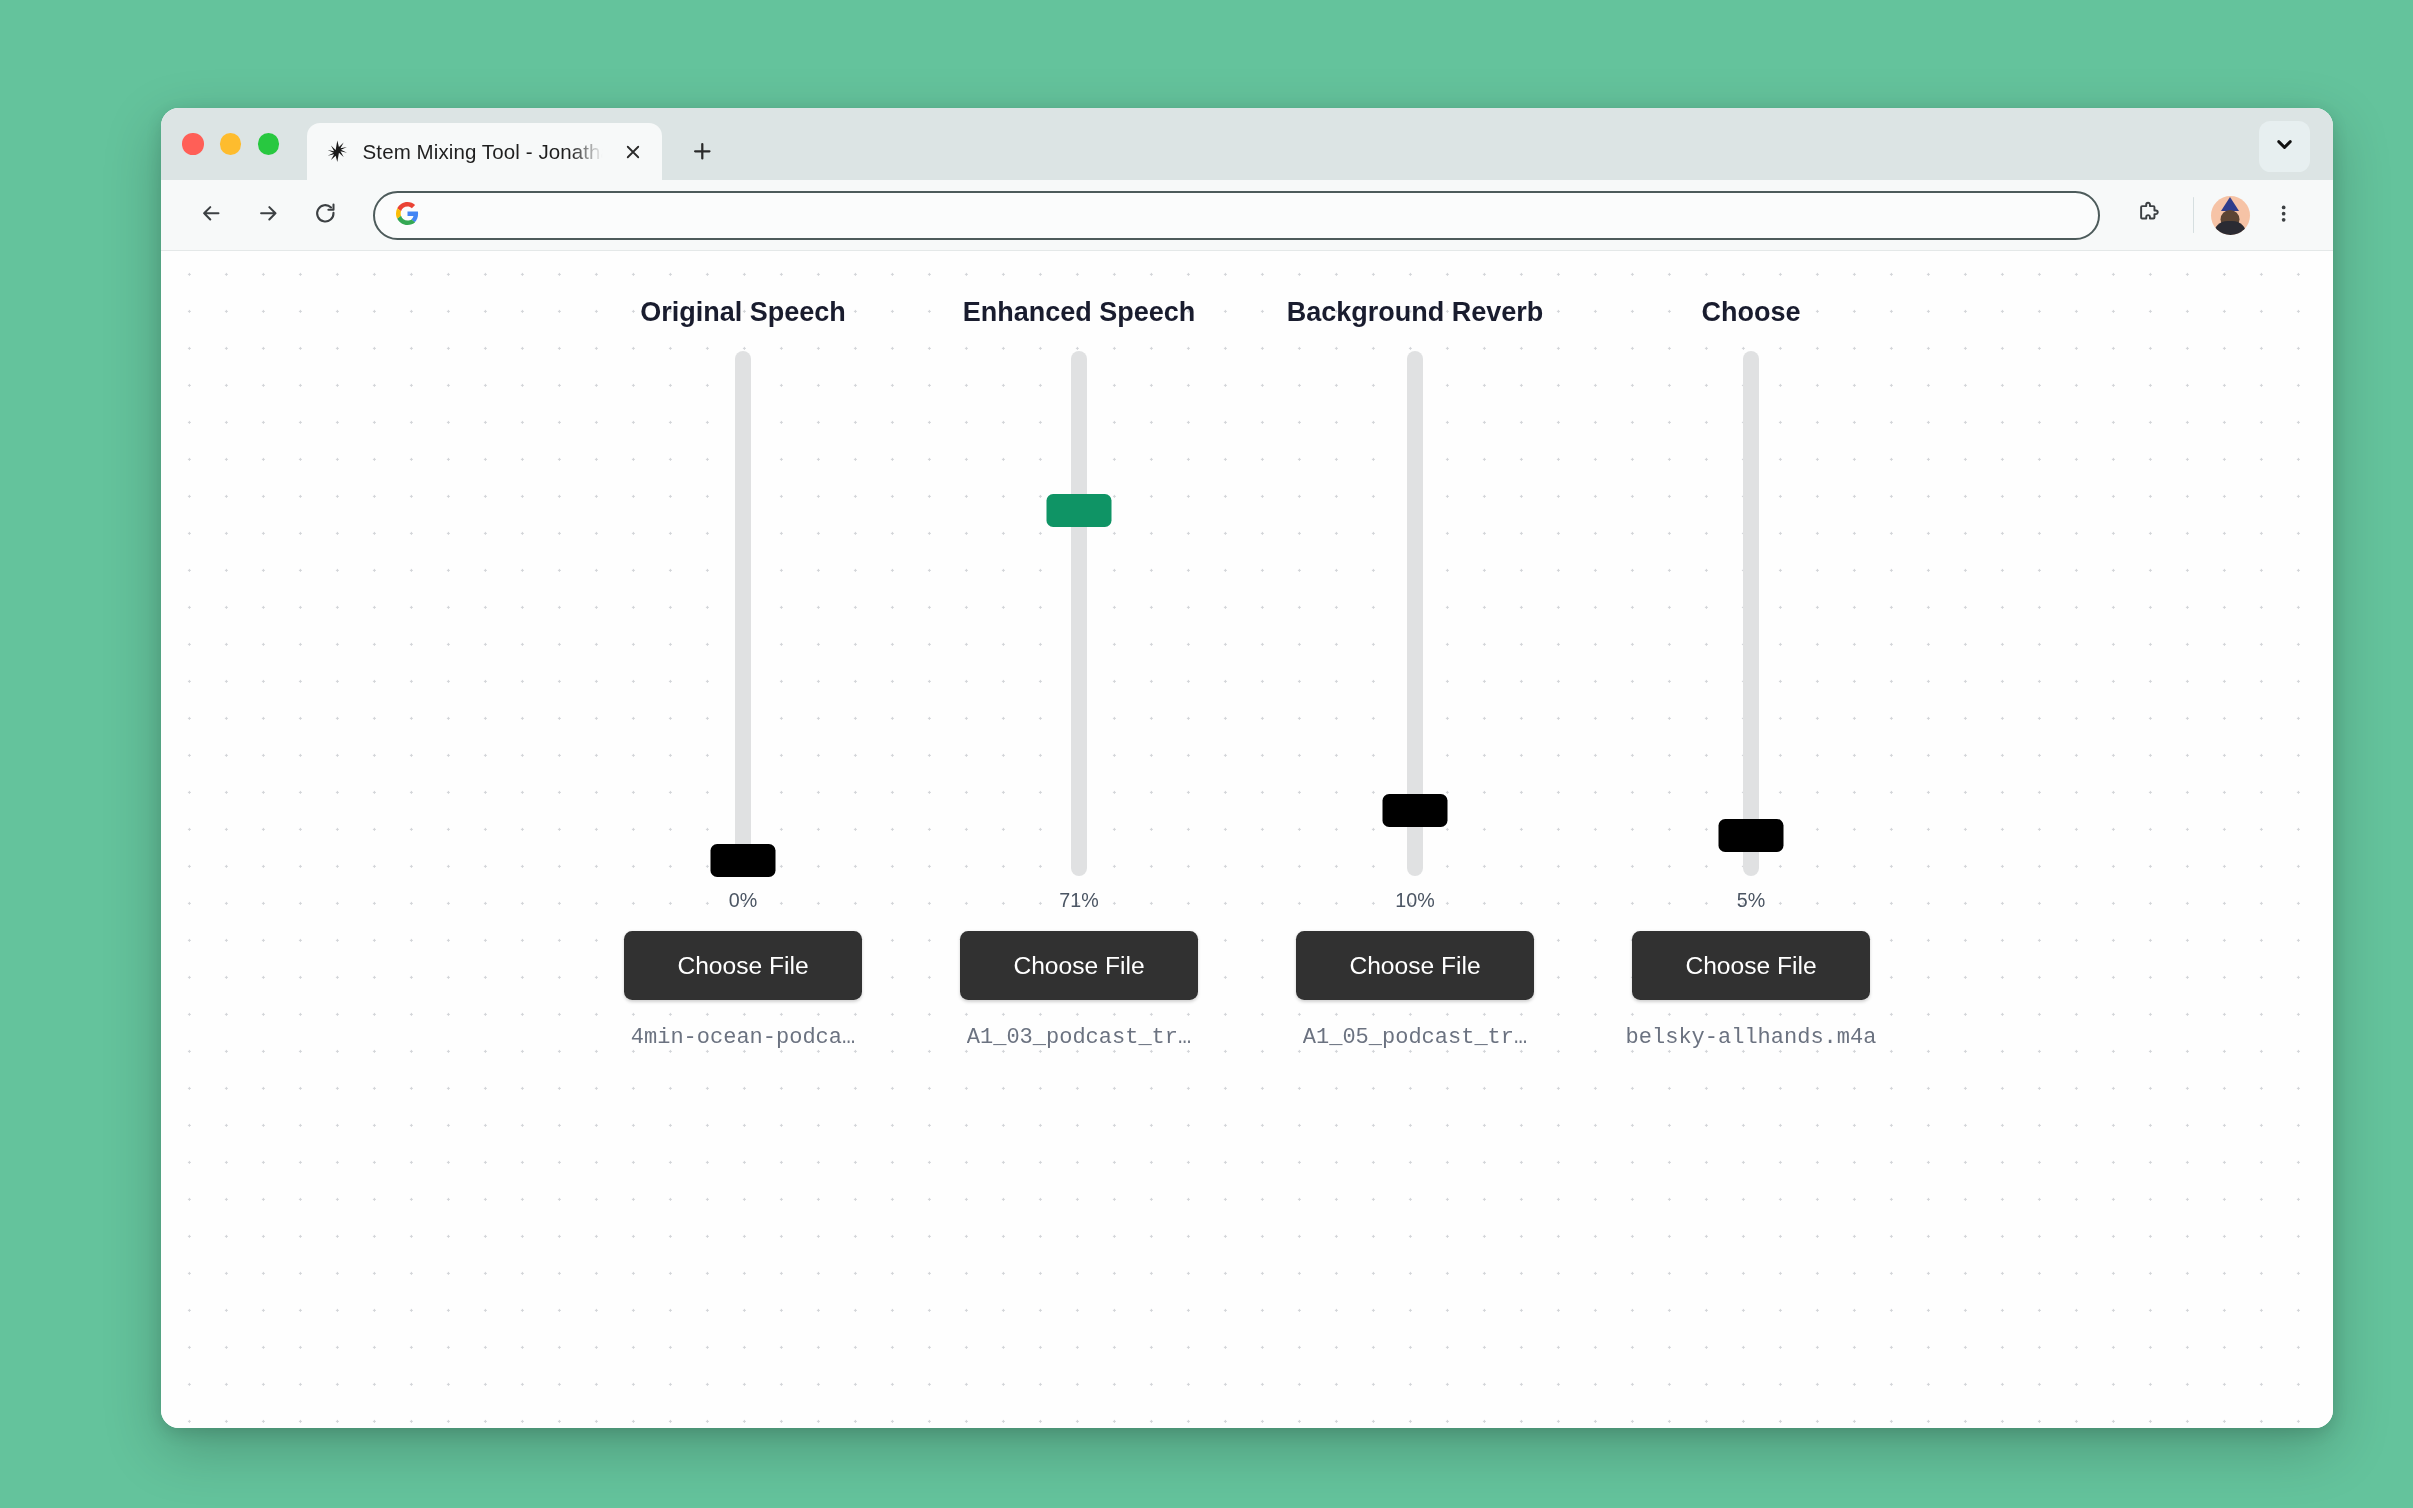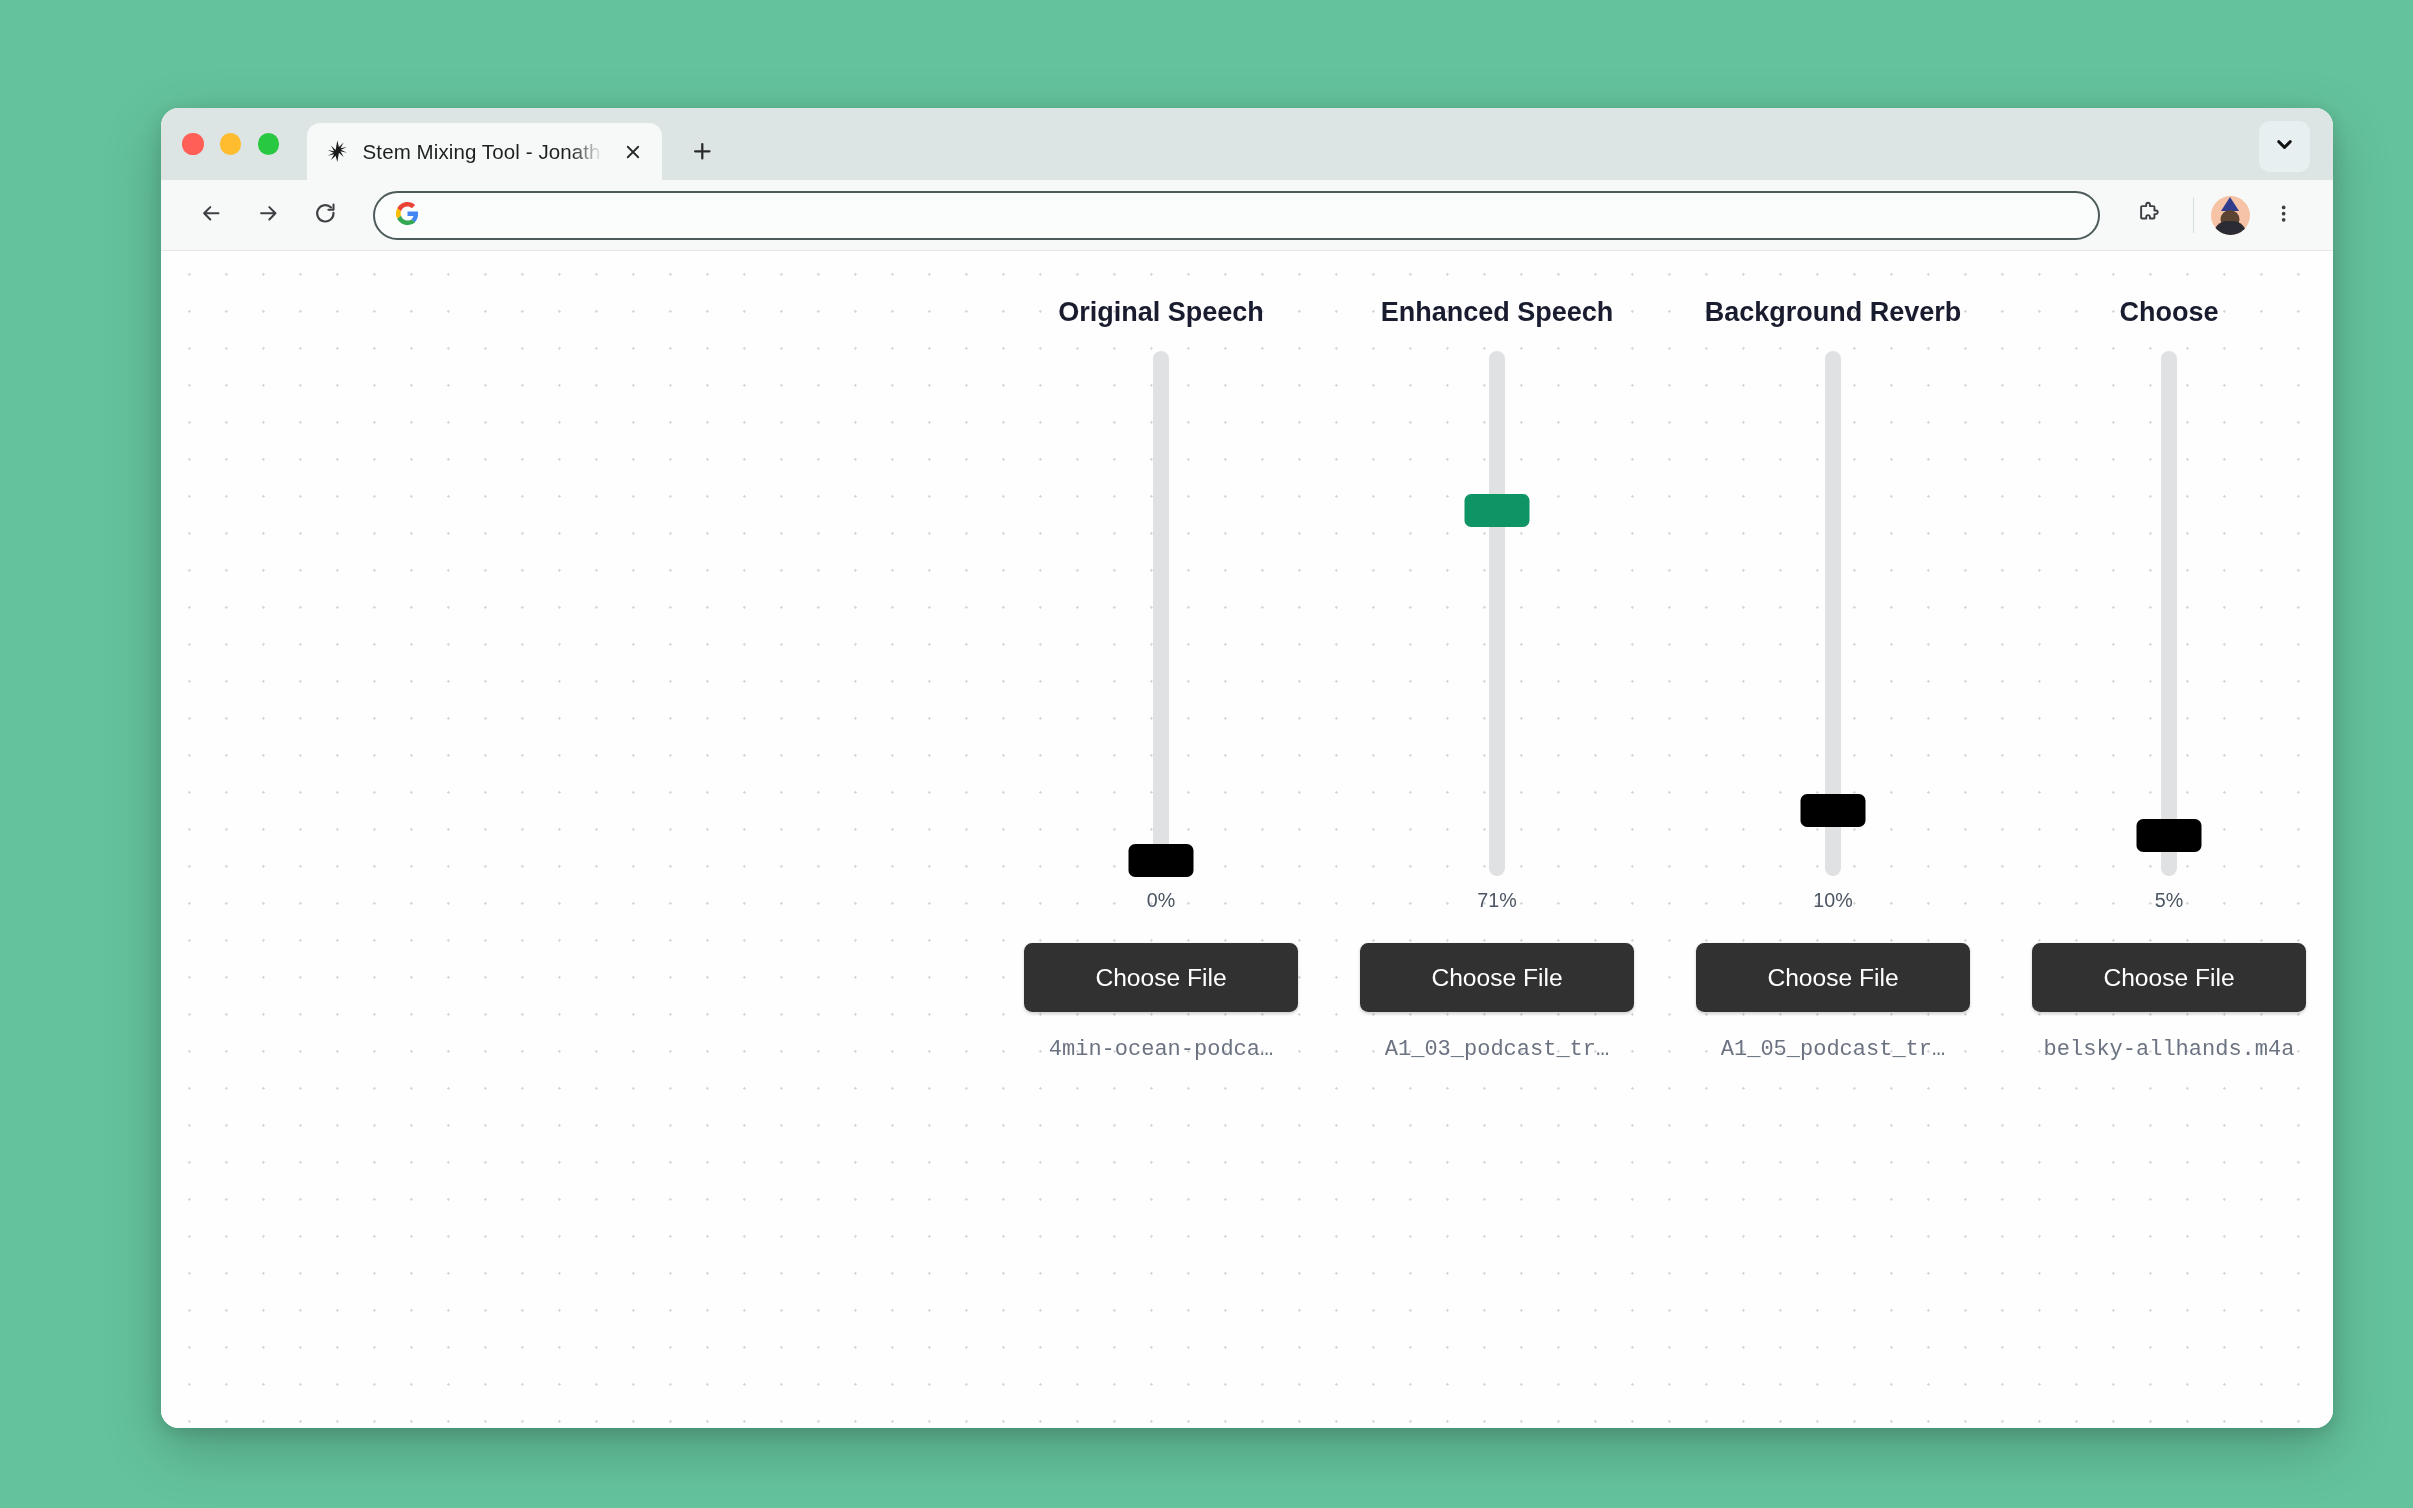--- a/index.html
+++ b/index.html
@@ -208,21 +208,21 @@
     background-size: 37px 37px;
     background-position: 9.9px 4.9px;
     overflow: hidden;
   }
 
   .mixer {
     position: absolute;
     left: 0; right: 0;
     top: 0;
     display: flex;
-    justify-content: flex-end;
+    justify-content: center;
     gap: 8px;
     padding-top: 46px;
   }
   .channel {
     width: 328px;
     display: flex;
     flex-direction: column;
     align-items: center;
   }
   .channel-title {
@@ -259,22 +259,22 @@
   }
   .fader-thumb.accent { background: #0f9465; }
 
   .fader-value {
     margin-top: 13px;
     font-size: 19.7px;
     color: #4b5563;
   }
 
   .choose-file-btn {
-    margin-top: 31px;
-    width: 274px;
+    margin-top: 19px;
+    width: 238px;
     height: 69px;
     background: #313131;
     color: #ffffff;
     border: none;
     border-radius: 8.2px;
     font-family: "Liberation Sans", sans-serif;
     font-size: 24.6px;
     display: flex;
     align-items: center;
     justify-content: center;

